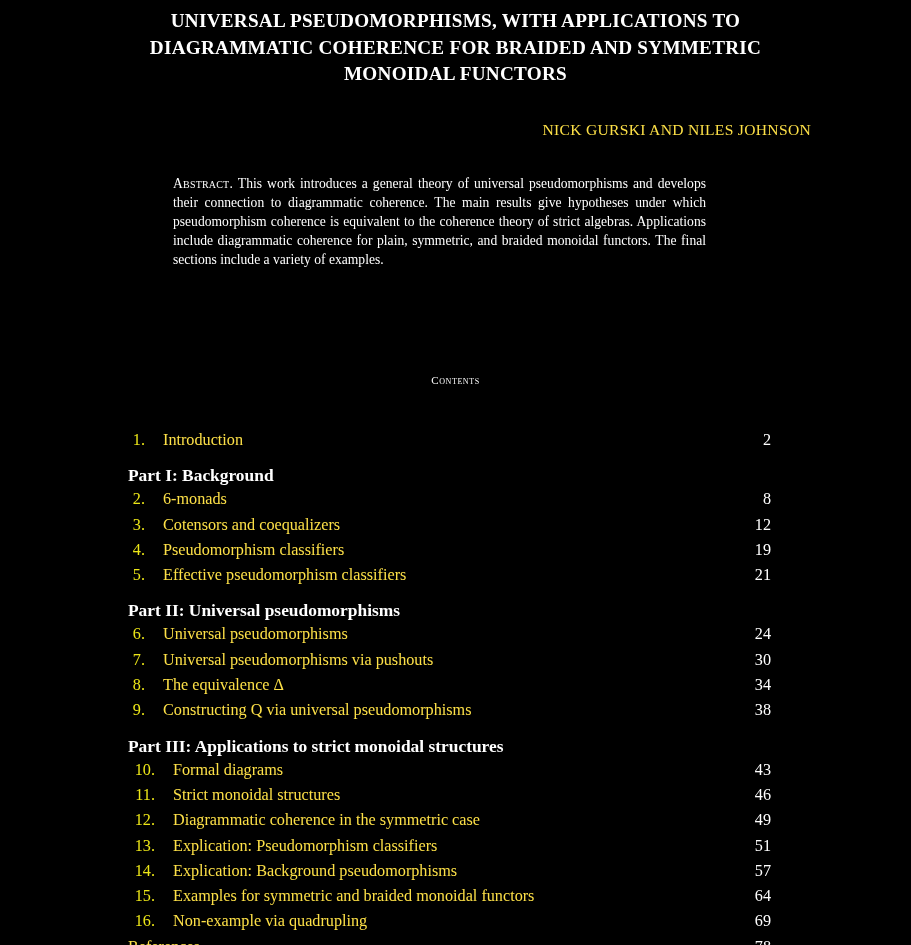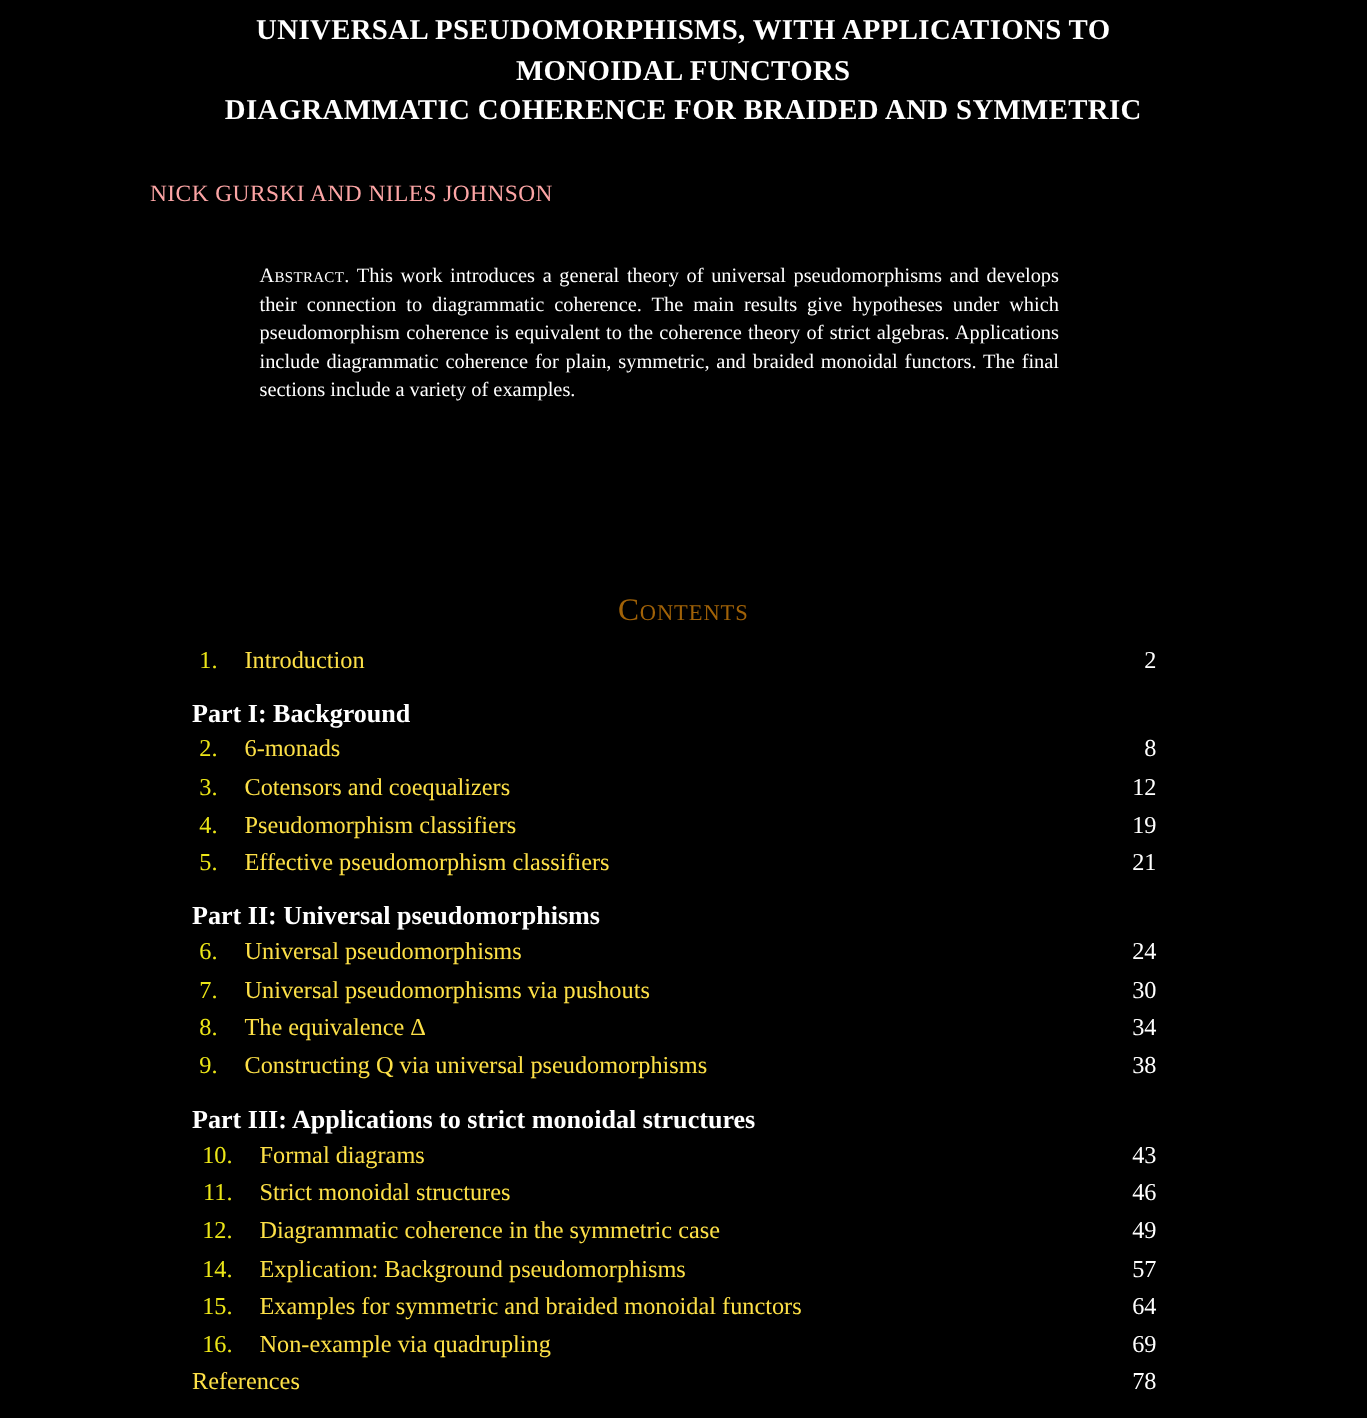--- a/index.html
+++ b/index.html
@@ -38,25 +38,25 @@
     color: #ffffff;
   }
   .title .tline { display: block; white-space: nowrap; }
 
   
   .authors {
     position: absolute;
     left: 100px;
     top: 121px;
     width: 711px;
-    text-align: left;
+    text-align: right;
     font-size: 15.6px;
     letter-spacing: 0.3px;
     font-variant: small-caps;
-    color: #fca5a5;
+    color: #fde047;
   }
 
   
   .abstract {
     position: absolute;
     left: 173px;
     top: 174px;
     width: 533px;
     font-size: 13.6px;
     line-height: 19.05px;
@@ -67,27 +67,27 @@
   }
   .abstract .ab-head {
     font-variant: small-caps;
     letter-spacing: 0.2px;
   }
 
   
   .contents-heading {
     position: absolute;
     left: 100px;
-    top: 394px;
+    top: 374px;
     width: 711px;
     text-align: center;
-    font-size: 21px;
+    font-size: 11px;
     font-variant: small-caps;
     letter-spacing: 0.6px;
-    color: #a16207;
+    color: #ffffff;
   }
 
   
   .toc {
     position: absolute;
     left: 128px;
     top: 428px;
     width: 643px;
   }
 
@@ -154,22 +154,22 @@
     font-weight: bold;
   }
 </style>
 </head>
 <body>
 
 <div class="page">
 
   <div class="title">
     <span class="tline">UNIVERSAL PSEUDOMORPHISMS, WITH APPLICATIONS TO</span>
+    <span class="tline">DIAGRAMMATIC COHERENCE FOR BRAIDED AND SYMMETRIC</span>
     <span class="tline">MONOIDAL FUNCTORS</span>
-    <span class="tline">DIAGRAMMATIC COHERENCE FOR BRAIDED AND SYMMETRIC</span>
   </div>
 
   <div class="authors">NICK GURSKI AND NILES JOHNSON</div>
 
   <div class="abstract">
     <span class="ab-head">Abstract.</span><span> This work introduces a general theory of universal pseudomorphisms and develops their connection to diagrammatic coherence. The main results give hypotheses under which pseudomorphism coherence is equivalent to the coherence theory of strict algebras. Applications include diagrammatic coherence for plain, symmetric, and braided monoidal functors. The final sections include a variety of examples.</span>
   </div>
 
   <div class="contents-heading">Contents</div>
 
@@ -237,20 +237,25 @@
         <span class="num wide">11.</span>
         <span class="ttl wide">Strict monoidal structures</span>
         <span class="pg">46</span>
       </div>
       <div class="toc-row">
         <span class="num wide">12.</span>
         <span class="ttl wide">Diagrammatic coherence in the symmetric case</span>
         <span class="pg">49</span>
       </div>
       <div class="toc-row">
+        <span class="num wide">13.</span>
+        <span class="ttl wide">Explication: Pseudomorphism classifiers</span>
+        <span class="pg">51</span>
+      </div>
+      <div class="toc-row">
         <span class="num wide">14.</span>
         <span class="ttl wide">Explication: Background pseudomorphisms</span>
         <span class="pg">57</span>
       </div>
       <div class="toc-row">
         <span class="num wide">15.</span>
         <span class="ttl wide">Examples for symmetric and braided monoidal functors</span>
         <span class="pg">64</span>
       </div>
       <div class="toc-row">

